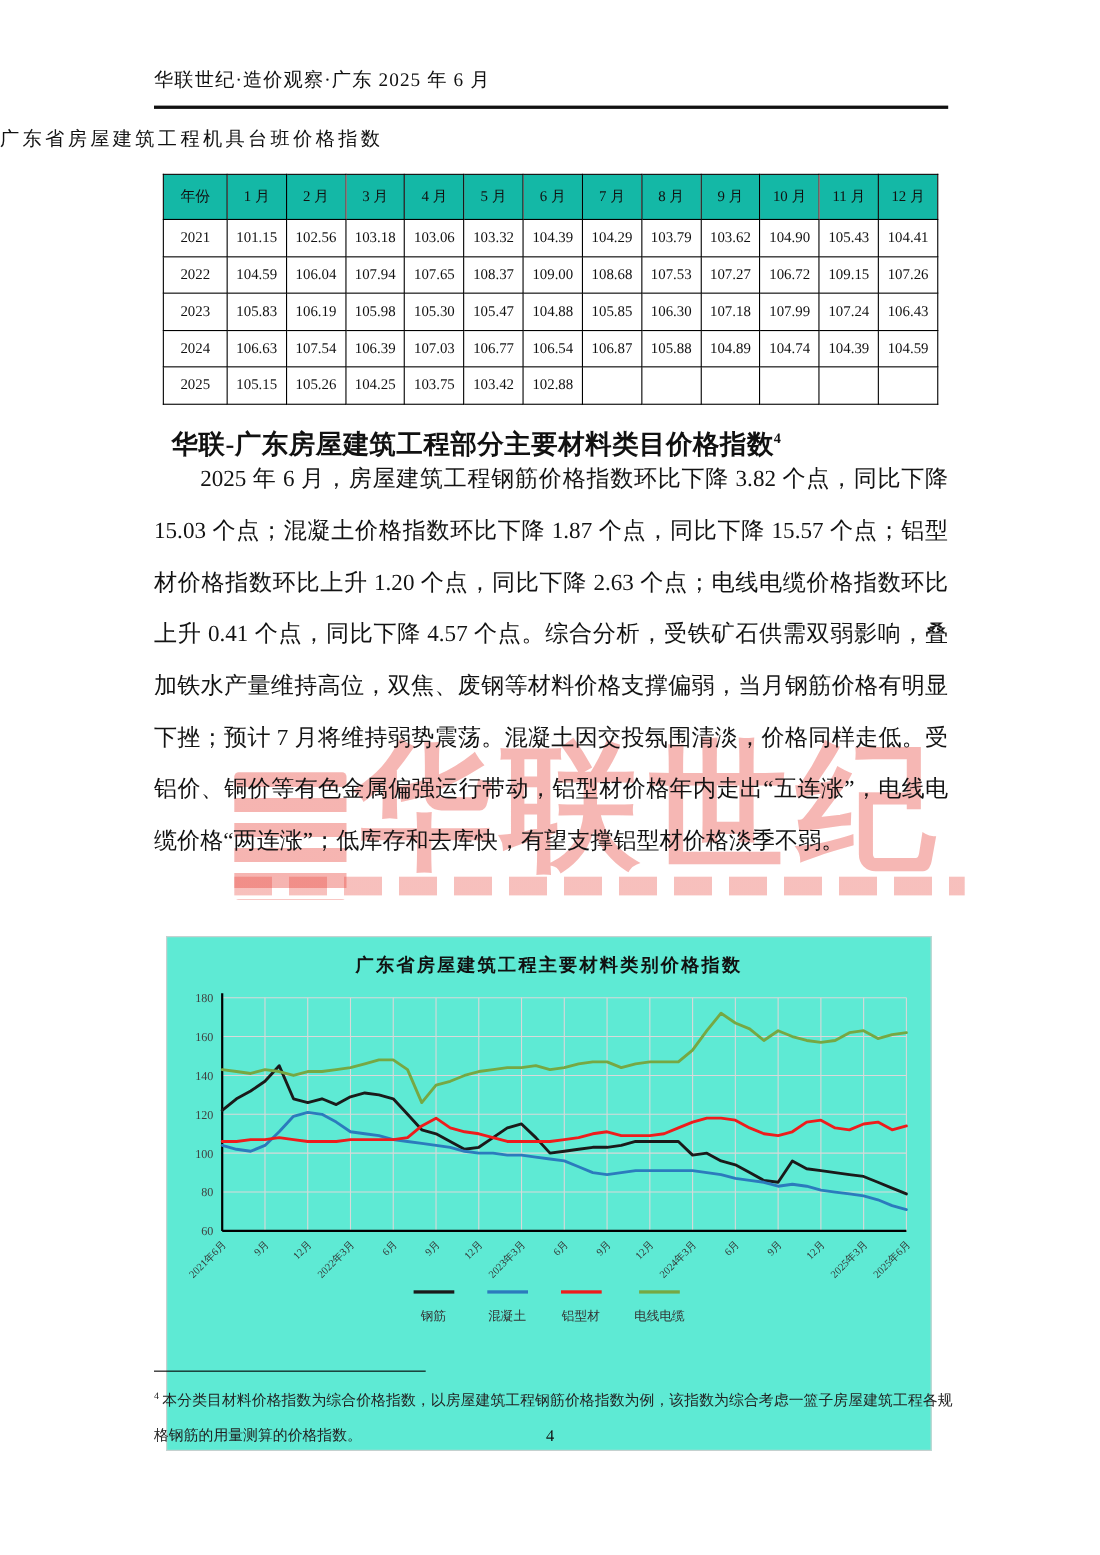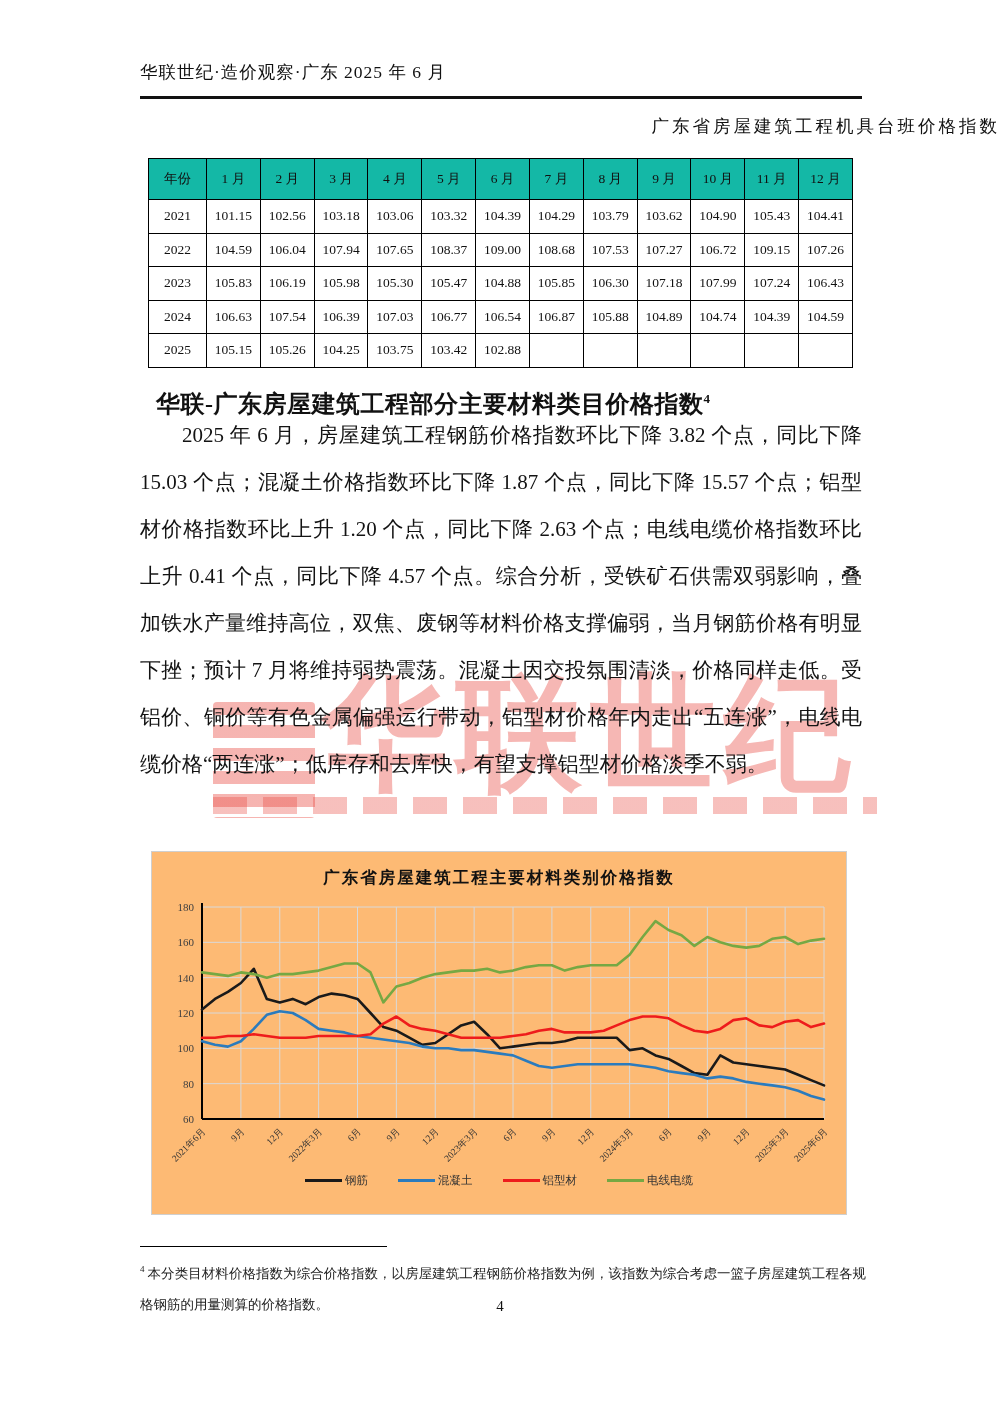--- a/index.html
+++ b/index.html
@@ -11,42 +11,42 @@
            background:repeating-linear-gradient(to bottom,#e8453c 0 13px,transparent 13px 23px);
            border-radius:4px;}
   .wm-text{position:absolute;left:322px;top:660px;font-size:126px;line-height:150px;
            font-weight:700;color:#e8453c;opacity:.38;letter-spacing:8px;white-space:nowrap;}
   .wm-strip{position:absolute;left:213px;top:797px;width:664px;height:17px;opacity:.34;
             background:repeating-linear-gradient(to right,#e8453c 0 34px,transparent 34px 50px);}
   
   .content{position:absolute;inset:0;z-index:2;}
   .doc-header{position:absolute;left:140px;right:138px;top:60px;font-size:17.5px;
               padding-bottom:12px;border-bottom:3px solid #111;letter-spacing:1px;}
-  .table-title{position:absolute;left:0;right:0;top:114px;text-align:right;
+  .table-title{position:absolute;left:0;right:0;top:114px;text-align:left;
                font-size:17.5px;letter-spacing:3px;}
   table.idx{position:absolute;left:148px;top:158px;width:705px;border-collapse:collapse;
             table-layout:fixed;}
   table.idx th,table.idx td{border:1.2px solid #000;text-align:center;font-size:13.5px;
             padding:0;font-weight:400;overflow:hidden;white-space:nowrap;}
   table.idx th{background:#14b8a6;height:40px;}
   table.idx td{height:32.5px;}
   table.idx .col-year{width:57px;}
   h2.sec{position:absolute;left:140px;top:372px;margin:16px;font-size:24px;font-weight:700;
          letter-spacing:.5px;}
   h2.sec sup{font-size:13px;}
   p.body{position:absolute;left:140px;top:412px;width:722px;margin:0;font-size:21px;
          line-height:47px;text-indent:2em;text-align:justify;color:#131313;}
   
-  .chart-box{position:absolute;left:151px;top:851px;width:696px;height:364px;
-             border:1px solid #cfcfcf;background:#fdba74;box-sizing:border-box;}
+  .chart-box{position:absolute;left:151px;top:851px;width:696px;height:468px;
+             border:1px solid #cfcfcf;background:#5eead4;box-sizing:border-box;}
   .chart-title{margin-top:15px;text-align:center;font-weight:700;font-size:16.5px;
                letter-spacing:2px;}
   .chart-box svg{display:block;margin:4px auto 0;}
   .legend{display:flex;justify-content:center;align-items:center;gap:30px;margin-top:-6px;}
-  .legend-item{display:flex;align-items:center;gap:3px;font-size:11.5px;color:#333;}
+  .legend-item{display:flex;align-items:center;gap:13px;font-size:11.5px;color:#333;flex-direction:column;}
   .legend-swatch{width:37px;height:0;border-top:3px solid #000;}
   
   .footnote-rule{position:absolute;left:140px;top:1246px;width:247px;border-top:1.5px solid #000;}
   .footnote{position:absolute;left:140px;top:1254px;width:726px;font-size:13.5px;
             line-height:31px;color:#222;text-align:justify;}
   .footnote sup{font-size:9px;margin-right:3px;}
   .page-number{position:absolute;left:0;right:0;top:1298px;text-align:center;font-size:15px;}
 </style>
 </head>
 <body>

